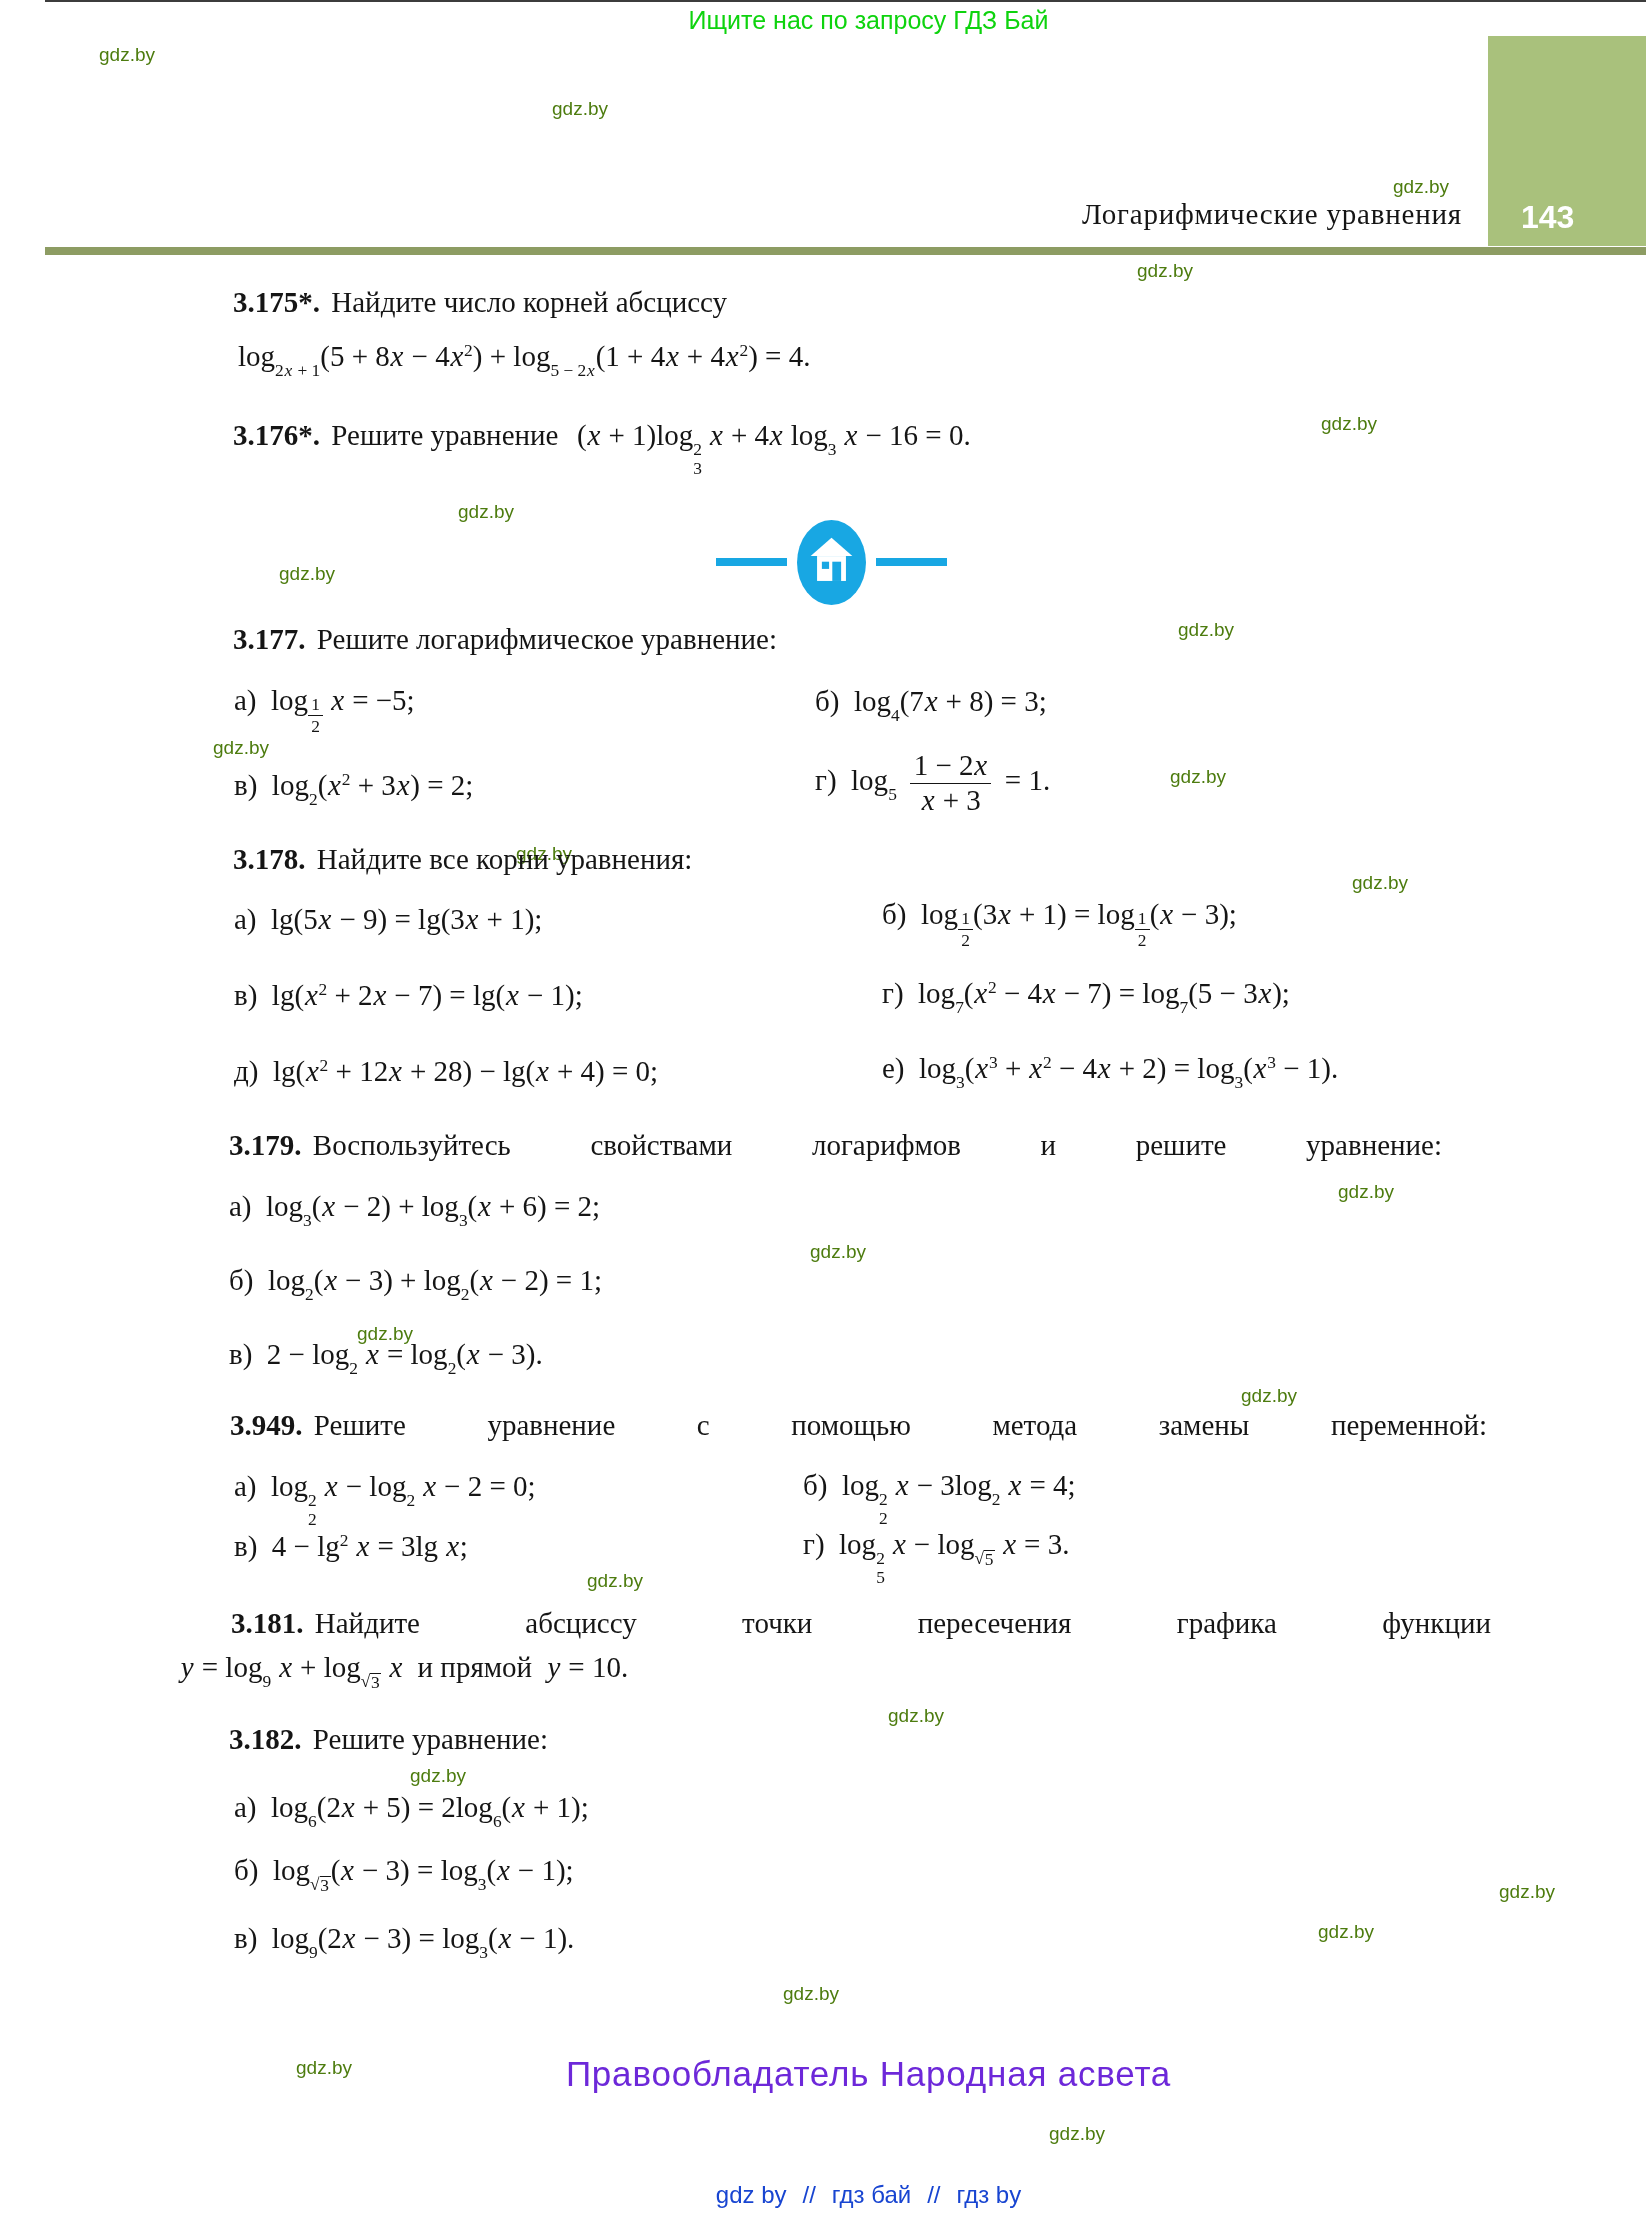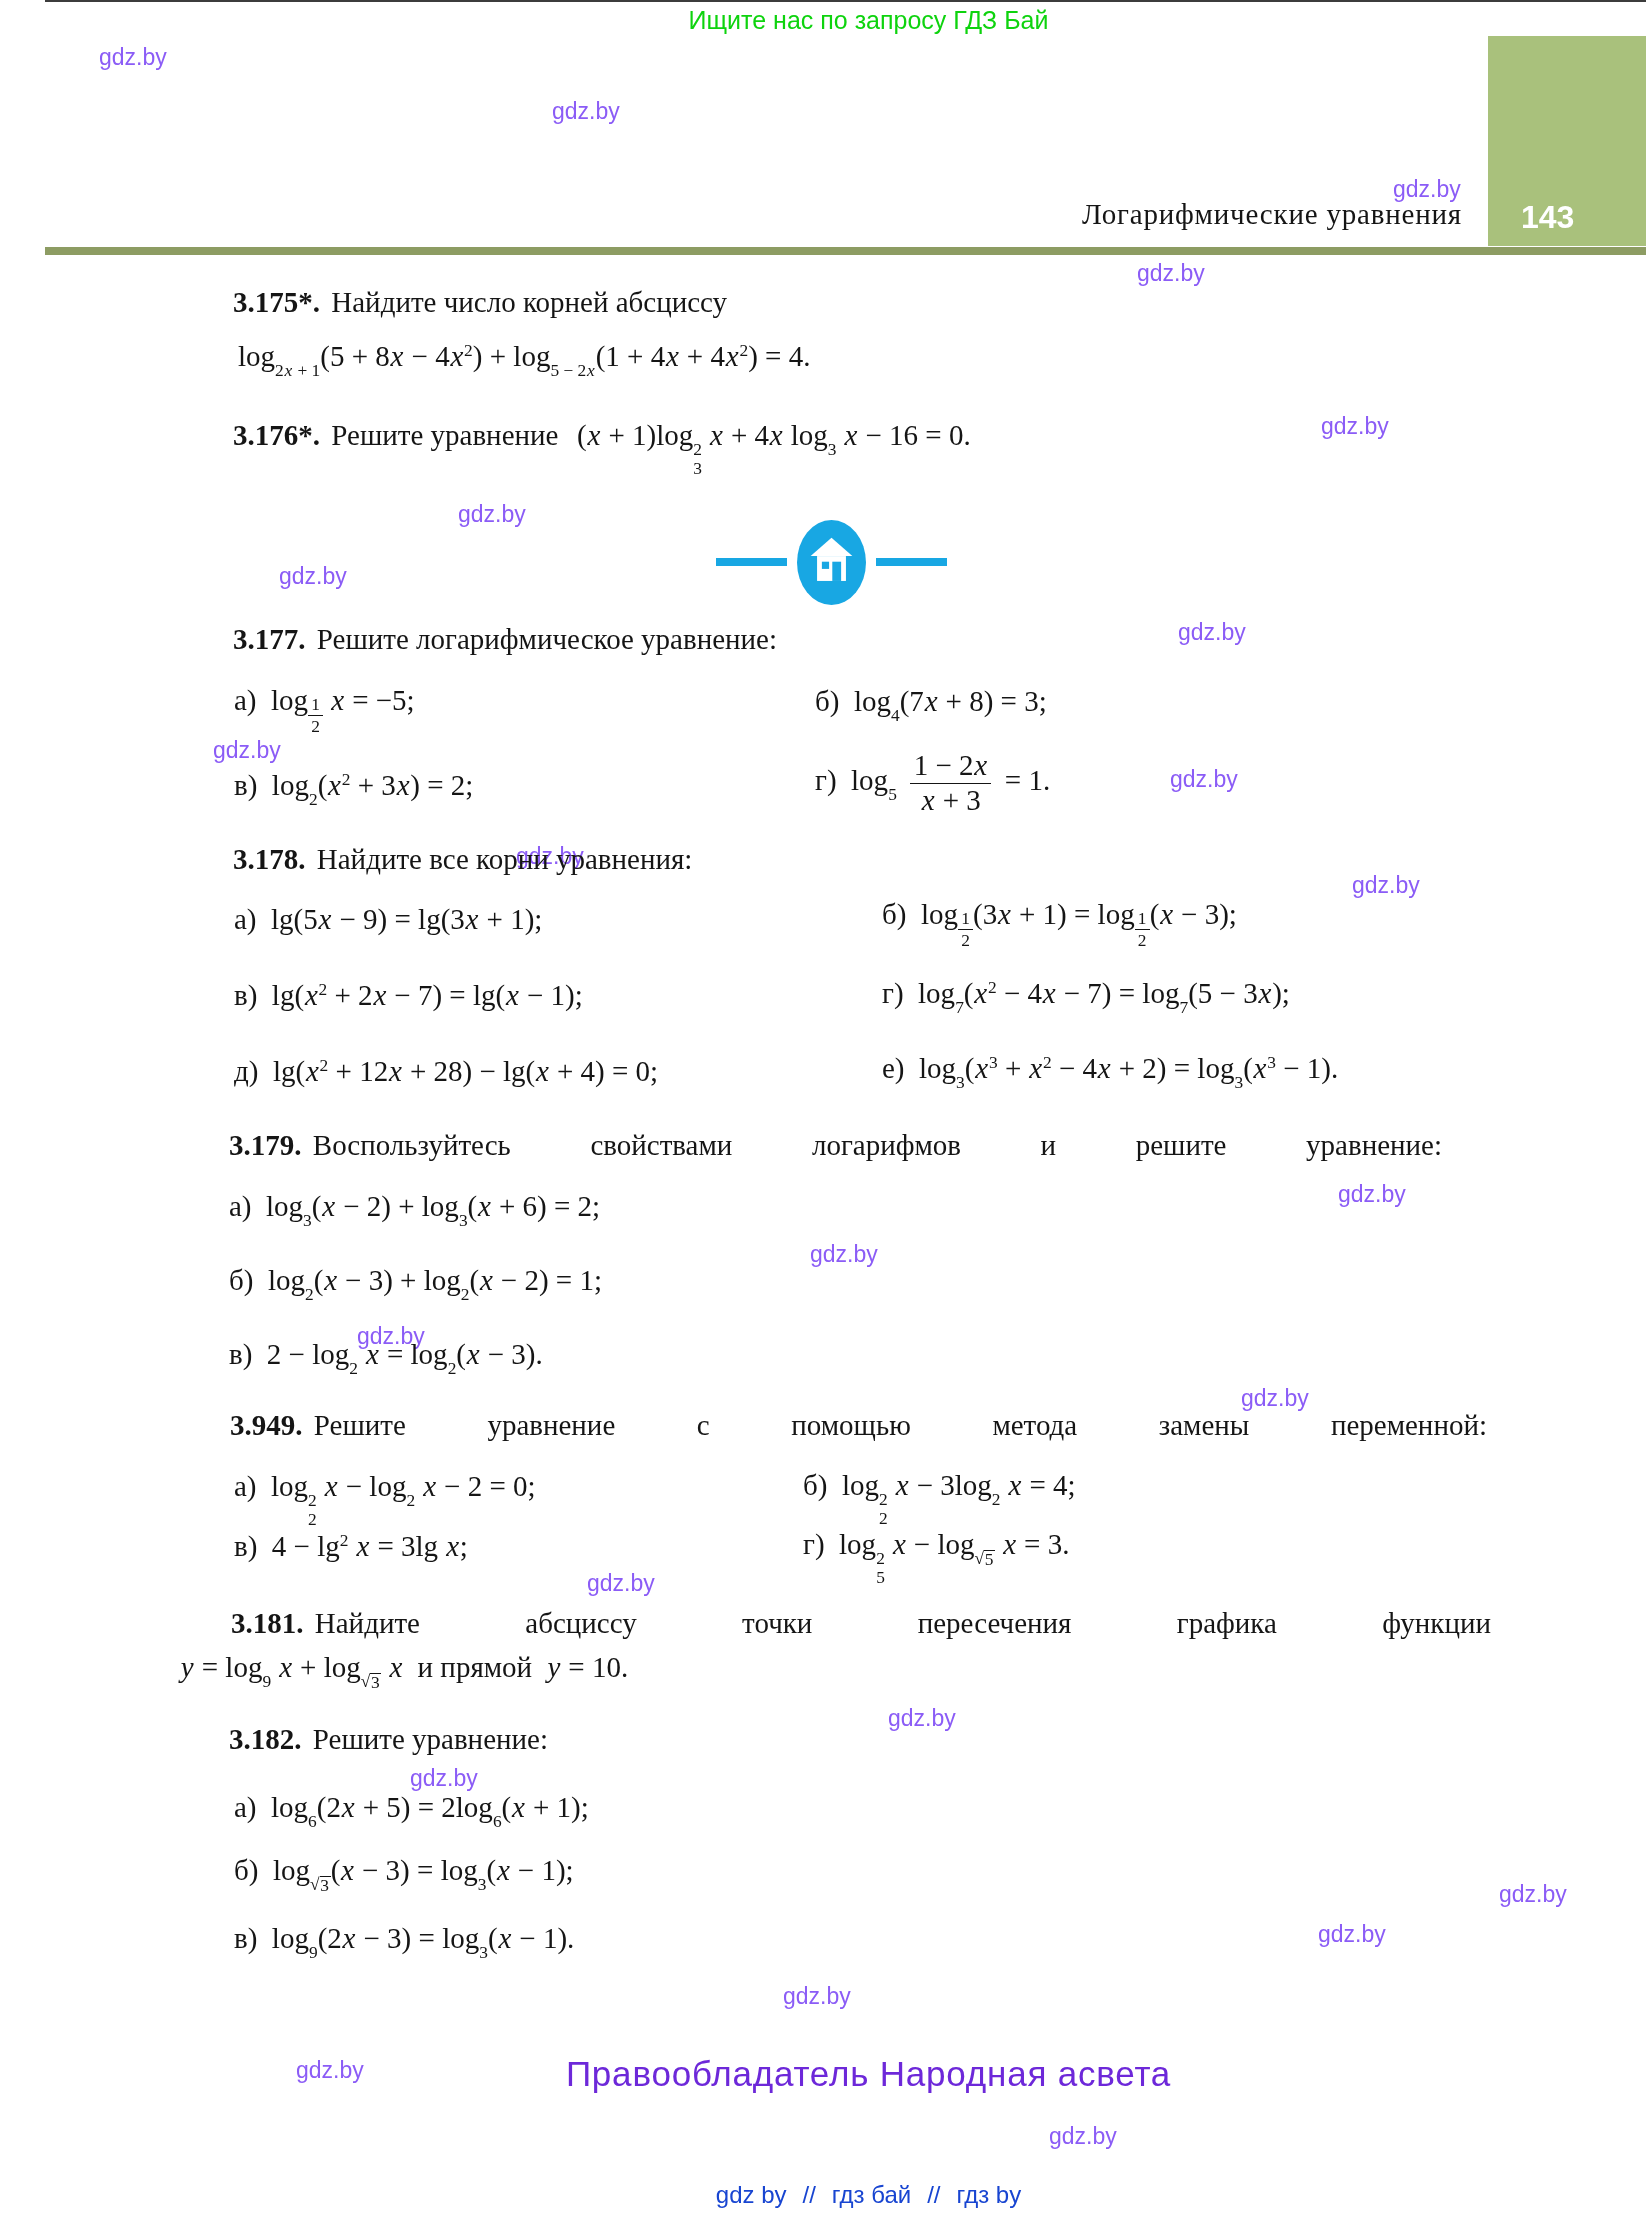--- a/index.html
+++ b/index.html
@@ -10,22 +10,22 @@
   .banner{position:absolute;left:0;top:6.4px;width:100%;text-align:center;
           font-family:"Liberation Sans",sans-serif;font-size:25px;color:#0ed30e;}
 
   .header-title{position:absolute;top:198px;left:0;width:1417px;text-align:right;
                 font-size:29px;letter-spacing:0.8px;}
   .page-box{position:absolute;left:1443px;top:36px;width:204px;height:210px;background:#a9c17c;}
   .page-num{position:absolute;left:33px;top:163px;font-family:"Liberation Sans",sans-serif;
             font-weight:700;font-size:32px;color:#ffffff;}
   .header-rule{position:absolute;left:0;top:247px;width:100%;height:8px;background:#8d9c63;}
 
-  .wm{position:absolute;font-family:"Liberation Sans",sans-serif;font-size:23px;
-      color:#8b5cf6;white-space:nowrap;}
+  .wm{position:absolute;font-family:"Liberation Sans",sans-serif;font-size:19px;
+      color:#4d7c0f;white-space:nowrap;}
 
   .line{position:absolute;font-size:29px;white-space:nowrap;line-height:1.25;}
   .head .num{font-weight:700;margin-right:11.3px;}
   .just{white-space:normal;text-align:justify;text-align-last:justify;}
   .lbl{margin-right:14.5px;}
   .math,.math-inline{white-space:pre;}
 
   .m-sub{display:inline-block;font-size:.6em;vertical-align:-0.55em;line-height:1;}
   .m-sup{display:inline-block;font-size:.6em;vertical-align:.6em;line-height:1;}
   .m-ss{display:inline-flex;flex-direction:column;align-items:center;font-size:.6em;

